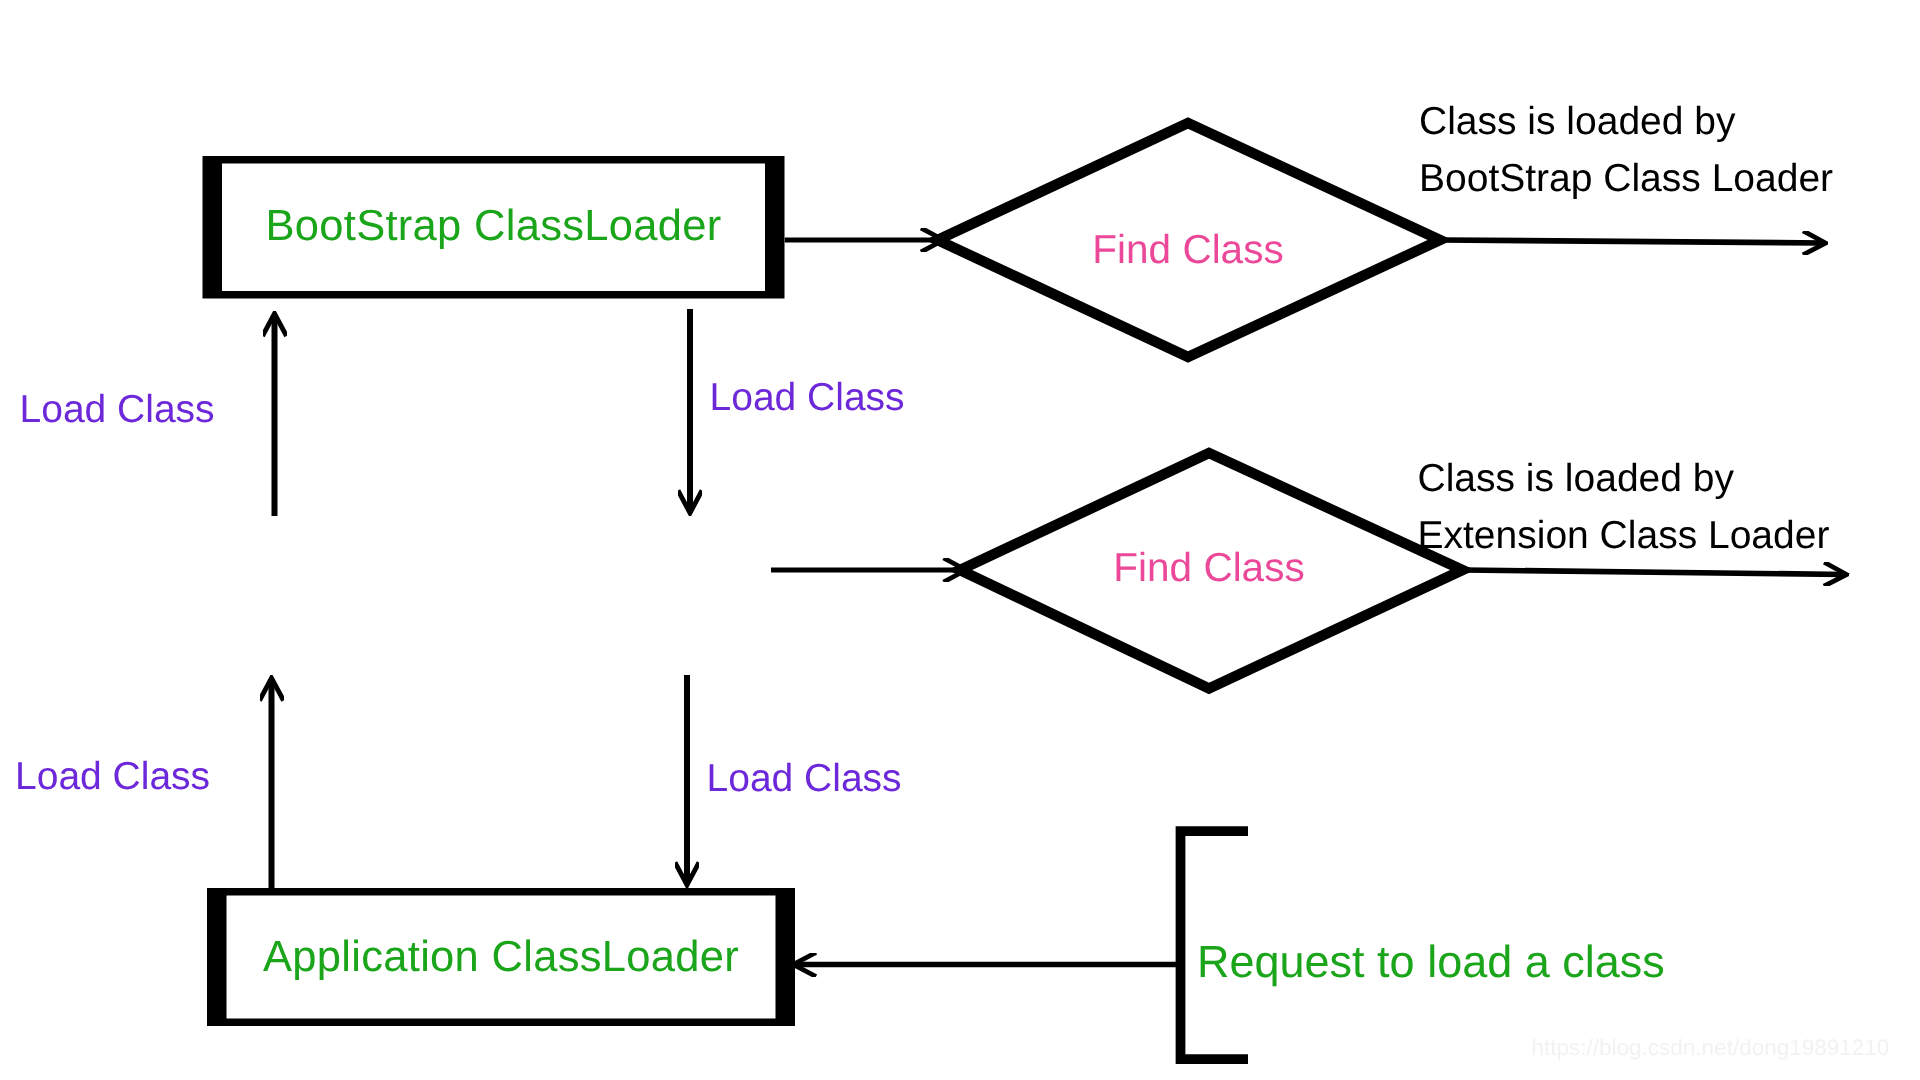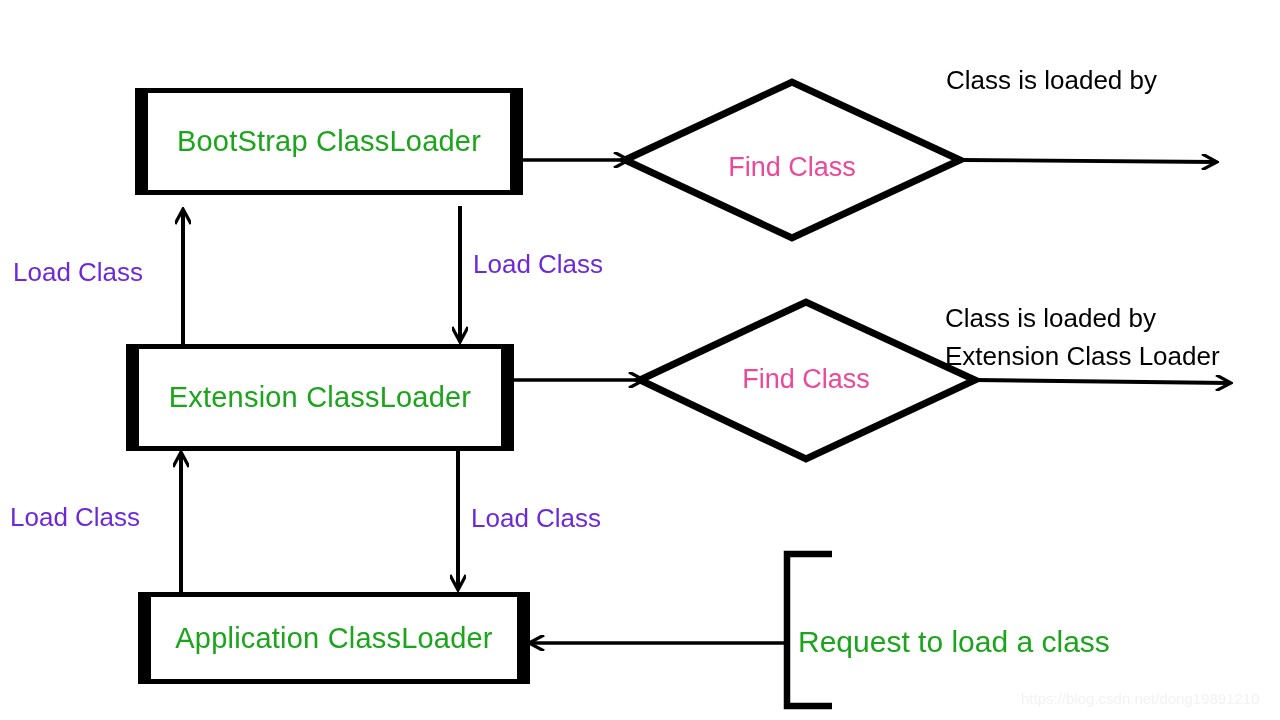--- a/index.html
+++ b/index.html
@@ -113,46 +113,44 @@
 
     <line x1="181" y1="592" x2="181" y2="453" stroke="#000000" stroke-width="4" marker-end="url(#arrowOpen)"></line>
 
     <line x1="458" y1="450" x2="458" y2="589" stroke="#000000" stroke-width="4" marker-end="url(#arrowOpen)"></line>
 
     <path d="M832,554 L787,554 L787,706 L832,706" fill="none" stroke="#000000" stroke-width="6.5" stroke-linejoin="miter"></path>
 
     <line x1="787" y1="643" x2="530" y2="643" stroke="#000000" stroke-width="3.6" marker-end="url(#arrowOpen)"></line>
   </svg>
 
-  <div class="loader-box" style="left:135px; top:88px; width:388px; height:107px;">
+  <div class="loader-box" style="left:135px; top:104px; width:388px; height:95px;">
     <span class="loader-label">BootStrap ClassLoader</span>
   </div>
 
-  <div class="loader-box" style="left:126px; top:344px; width:388px; height:107px;">
-    <span class="loader-label">Extension ClassLoader</span>
-  </div>
 
   <div class="loader-box" style="left:138px; top:592px; width:392px; height:92px;">
     <span class="loader-label">Application ClassLoader</span>
   </div>
 
   <div class="diamond-label" style="left:792px; top:167px;">Find Class</div>
 
   <div class="diamond-label" style="left:806px; top:379px;">Find Class</div>
 
   <div class="edge-label" style="left:13px; top:259px;">Load Class</div>
 
   <div class="edge-label" style="left:473px; top:251px;">Load Class</div>
 
   <div class="edge-label" style="left:10px; top:504px;">Load Class</div>
 
   <div class="edge-label" style="left:471px; top:505px;">Load Class</div>
 
   <div class="result-label" style="left:946px; top:61px;">
     <div>Class is loaded by</div>
+    <div>BootStrap Class Loader</div>
   </div>
 
   <div class="result-label" style="left:945px; top:299px;">
     <div>Class is loaded by</div>
     <div>Extension Class Loader</div>
   </div>
 
   <div class="request-label" style="left:798px; top:613px;">Request to load a class</div>
 
   <div class="watermark" style="left:1021px; top:690px;">https://blog.csdn.net/dong19891210</div>

